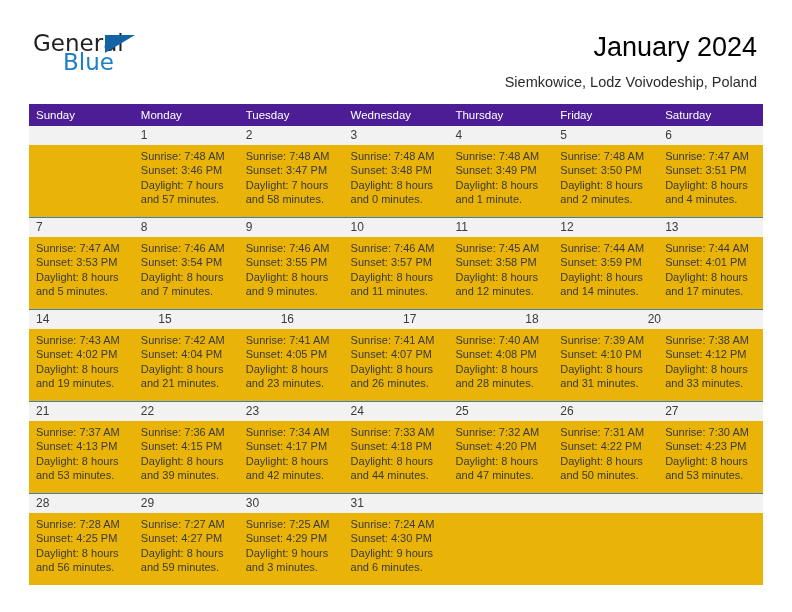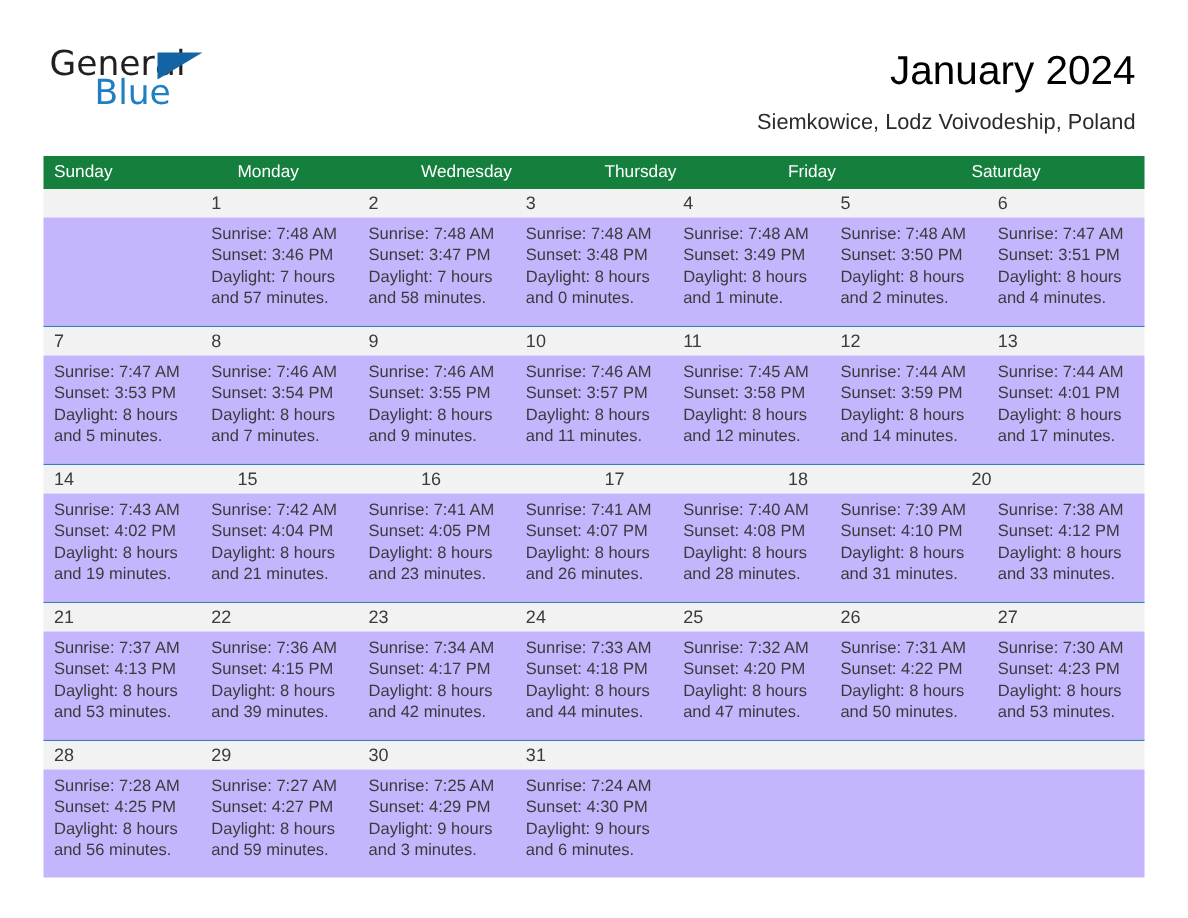--- a/index.html
+++ b/index.html
@@ -94,21 +94,21 @@
   
   .calendar {
     position: absolute;
     left: 29px;
     top: 104px;
     width: 734px;
   }
 
   .dow-row {
     display: flex;
-    background: #15803d;
+    background: #4c1d95;
     height: 22px;
   }
   .dow-cell {
     flex: 1 1 0;
     color: #ffffff;
     font-size: 11.5px;
     line-height: 22px;
     padding-left: 7px;
     box-sizing: border-box;
     white-space: nowrap;
@@ -131,21 +131,21 @@
     flex: 1 1 0;
     font-size: 12px;
     line-height: 19px;
     color: #3b3b3b;
     padding-left: 7px;
     box-sizing: border-box;
   }
 
   .bodyrow {
     display: flex;
-    background: #c4b5fd;
+    background: #eab308;
     height: 72px;
   }
   .bodycell {
     flex: 1 1 0;
     padding: 4px 7px 0 7px;
     box-sizing: border-box;
   }
   .bodycell .line {
     font-size: 11px;
     line-height: 14.4px;
@@ -170,20 +170,21 @@
       <div class="cal-title">January 2024</div>
       <div class="cal-subtitle">Siemkowice, Lodz Voivodeship, Poland</div>
     </div>
 
   </div>
 
   <div class="calendar">
     <div class="dow-row">
         <div class="dow-cell">Sunday</div>
         <div class="dow-cell">Monday</div>
+        <div class="dow-cell">Tuesday</div>
         <div class="dow-cell">Wednesday</div>
         <div class="dow-cell">Thursday</div>
         <div class="dow-cell">Friday</div>
         <div class="dow-cell">Saturday</div>
       </div>
     <div id="weeks-container">
         <div class="week">
           <div class="numrow">
             <div class="numcell"></div>
             <div class="numcell">1</div>

